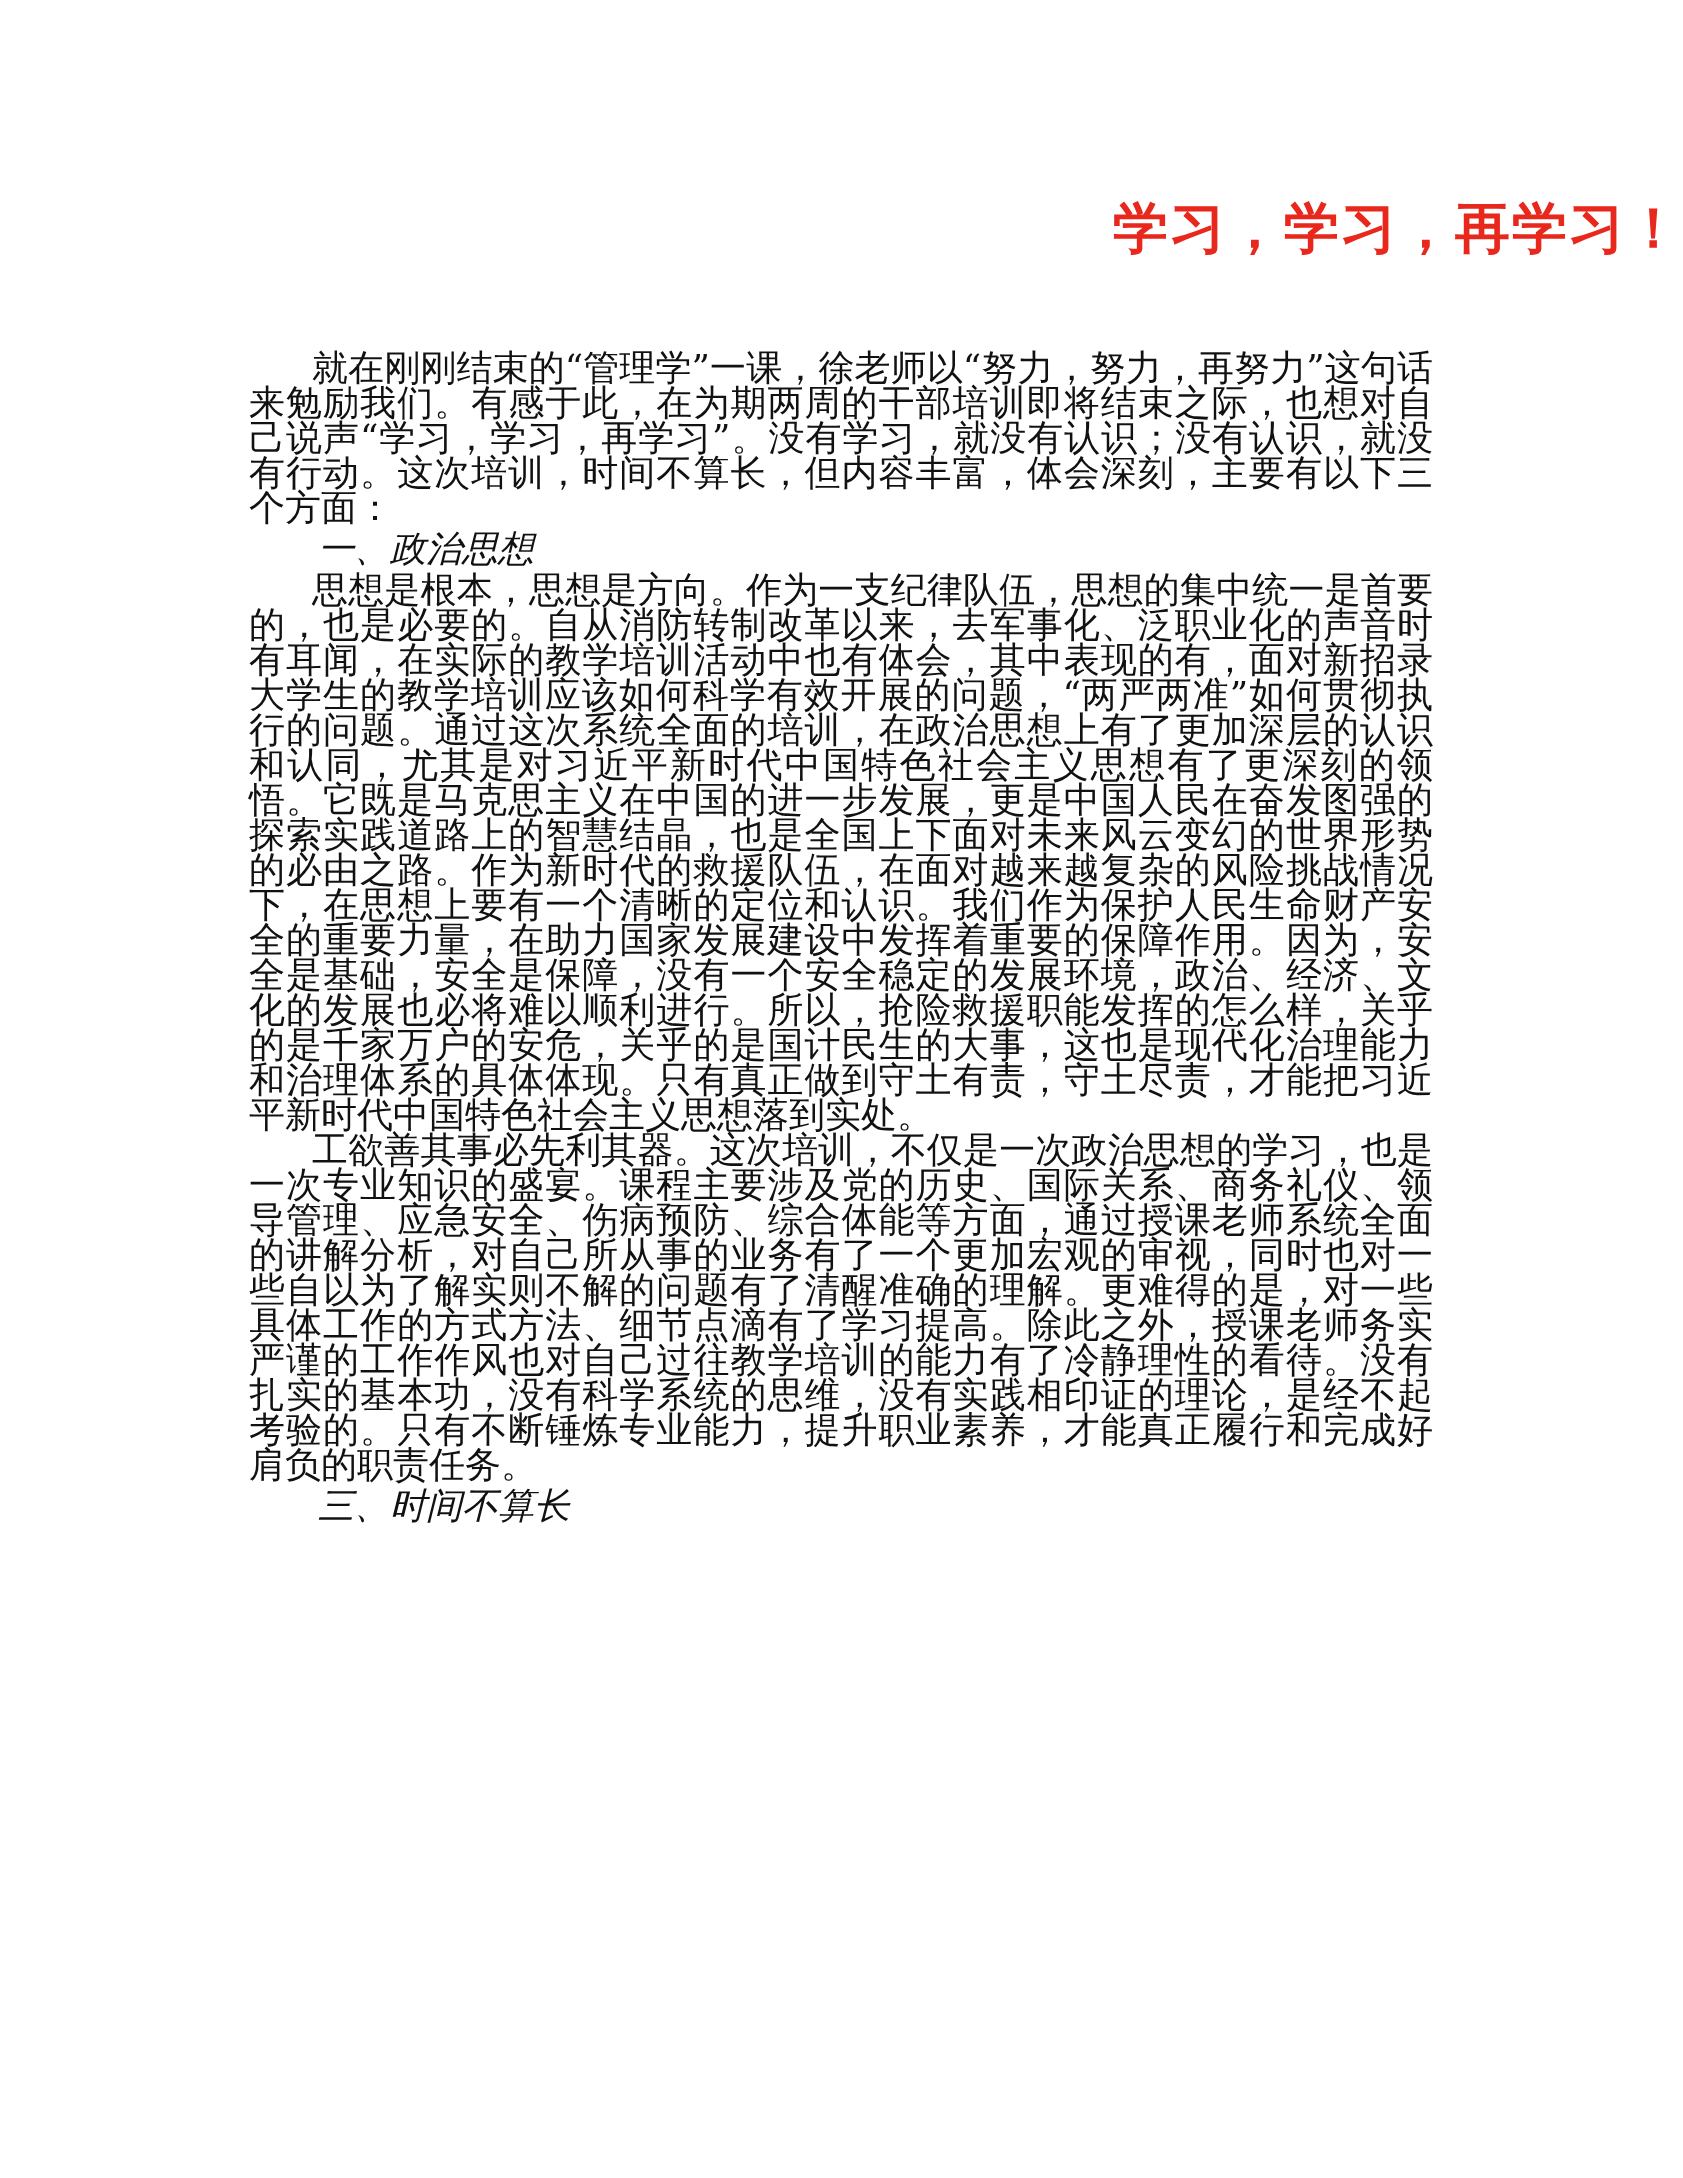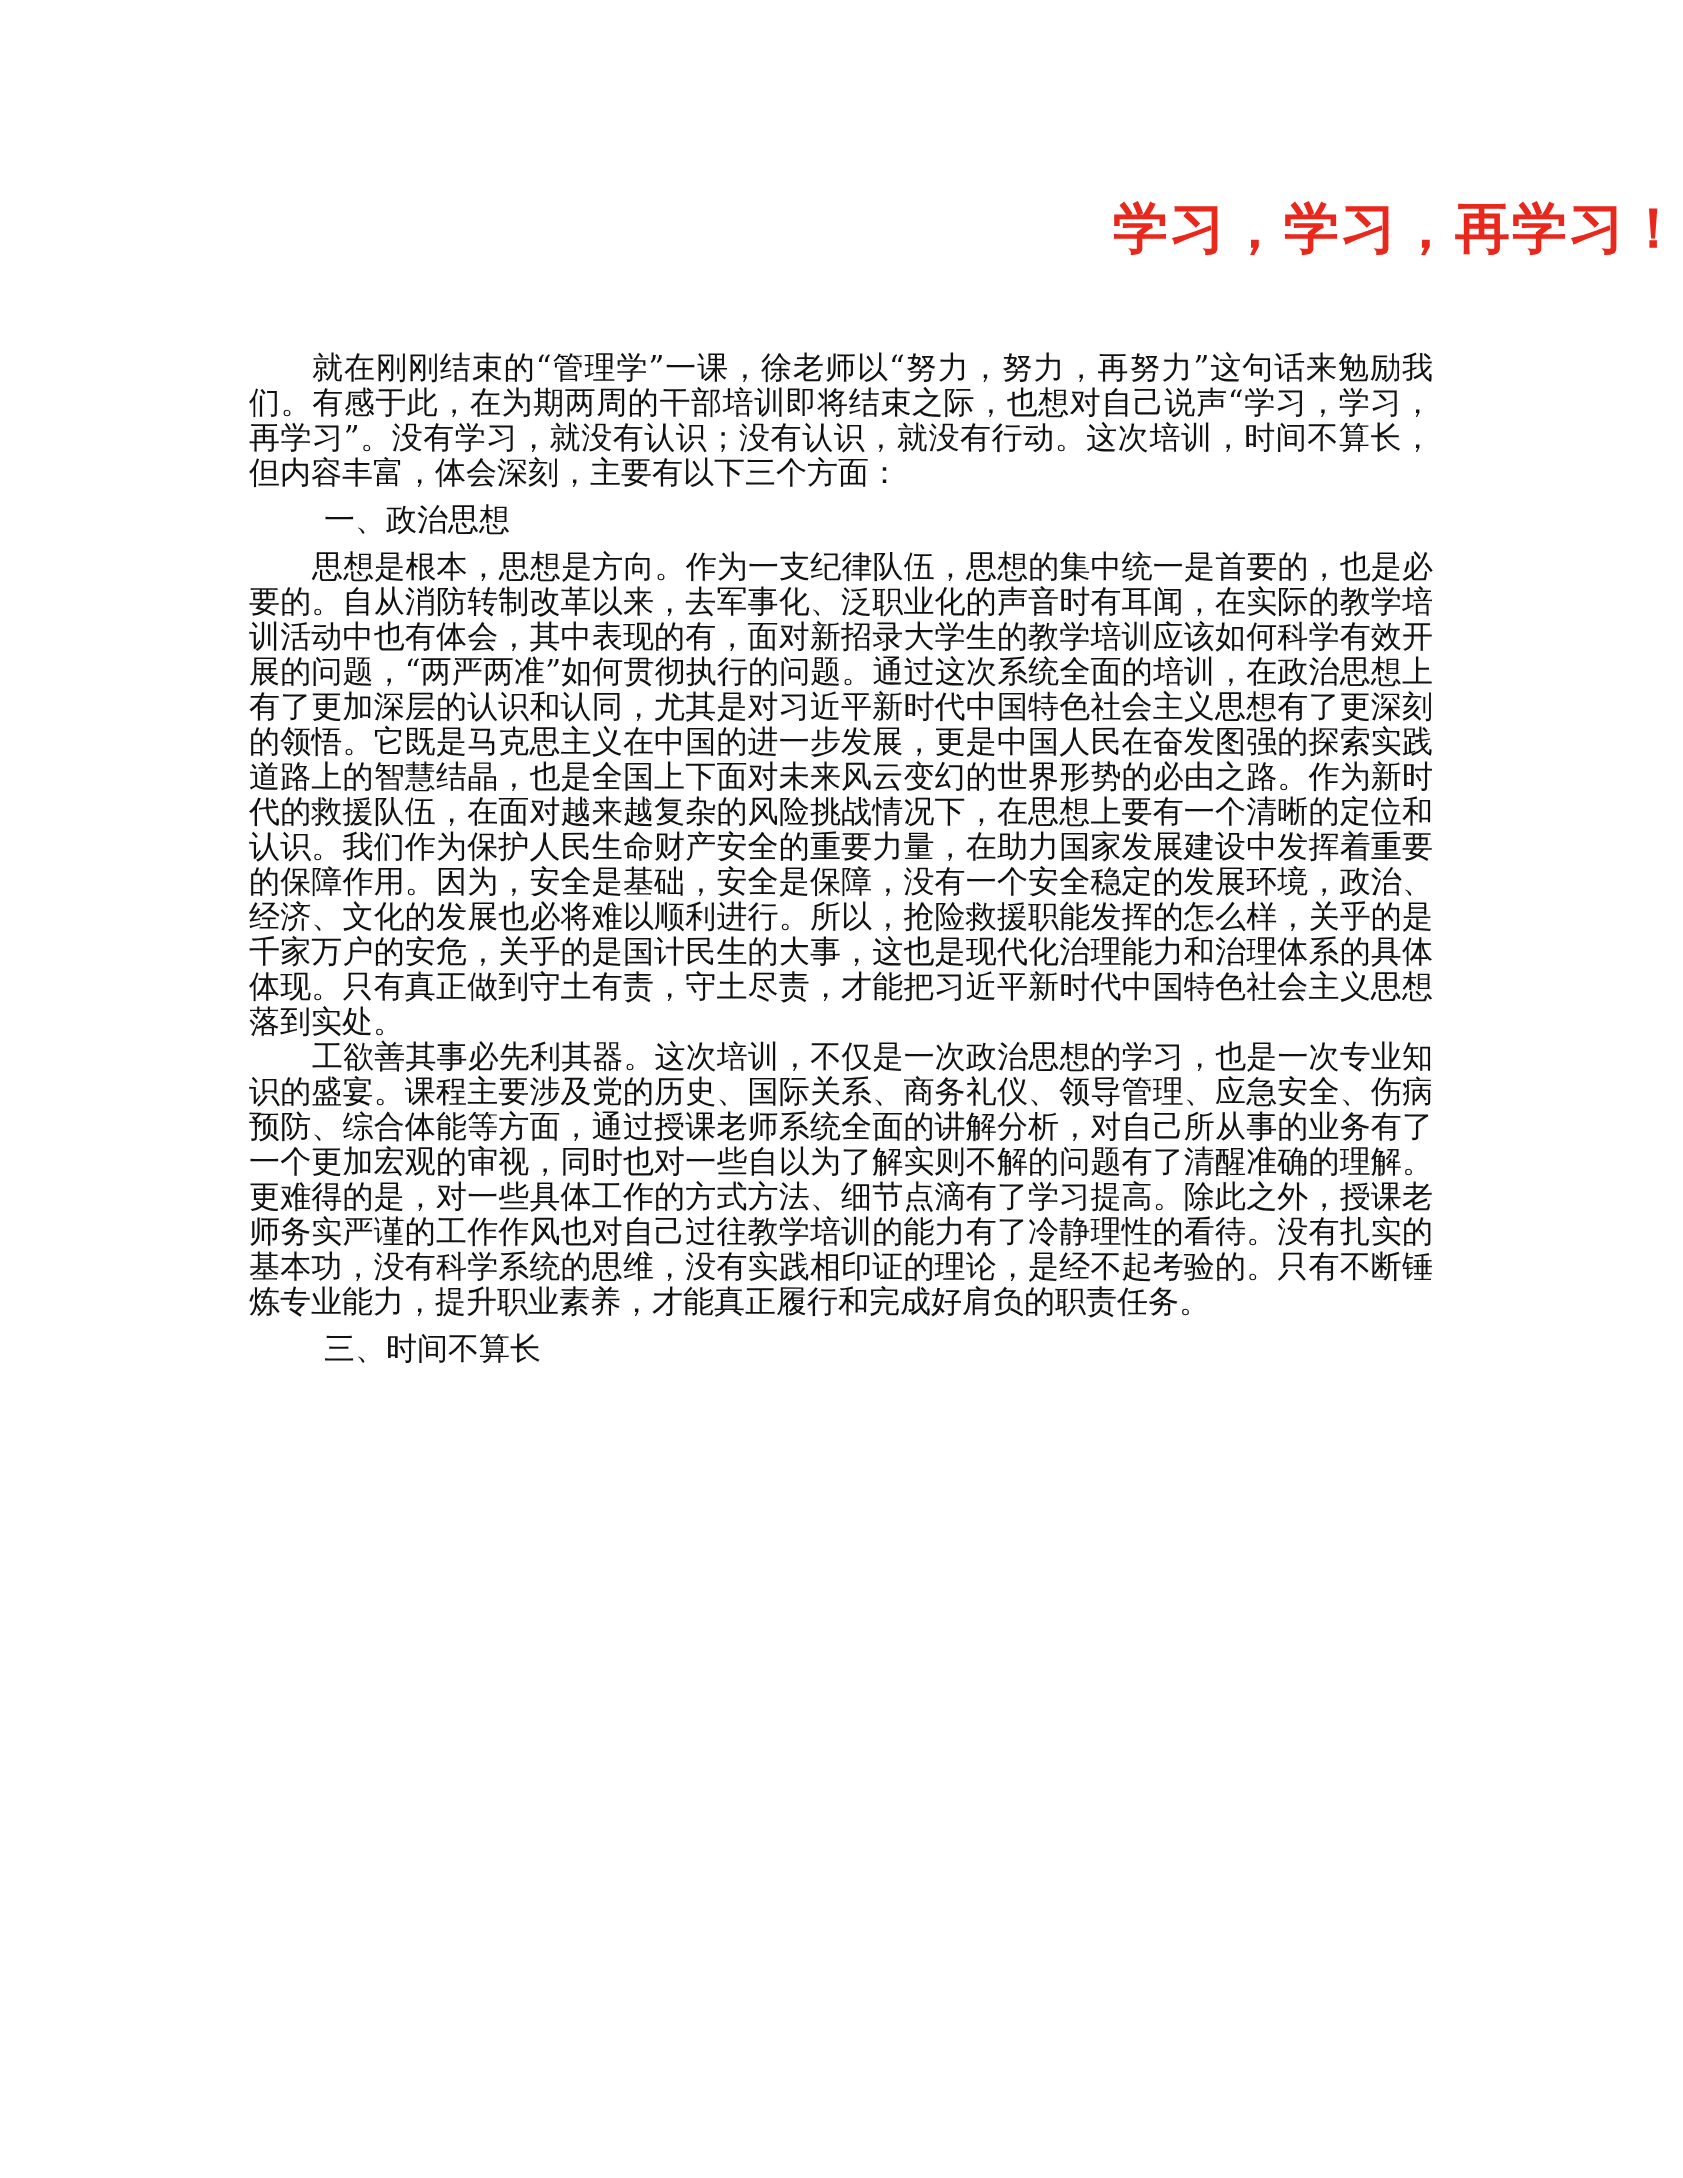--- a/index.html
+++ b/index.html
@@ -34,35 +34,36 @@
       font-size: 55px;
       line-height: 69px;
       color: #e8281c;
       letter-spacing: 2px;
     }
     .body-text {
       position: absolute;
       top: 350px;
       left: 249px;
       width: 1184px;
-      font-size: 31px;
+      font-size: 36px;
       line-height: 35px;
       text-align: justify;
       text-justify: inter-character;
     }
     .para {
       margin: 0;
       padding: 0;
       text-indent: 63px;
       word-break: break-all;
     }
     .heading {
-      margin: 12px;
+      margin: 6px;
       padding: 0;
       text-indent: 63px;
+      font-style: italic;
     }
   </style>
 </head>
 <body>
 
 <div class="page">
   <div class="title" style="color: rgb(232, 40, 28);">学习，学习，再学习！</div>
 
   <div class="body-text">
     <p class="para">就在刚刚结束的“管理学”一课，徐老师以“努力，努力，再努力”这句话来勉励我们。有感于此，在为期两周的干部培训即将结束之际，也想对自己说声“学习，学习，再学习”。没有学习，就没有认识；没有认识，就没有行动。这次培训，时间不算长，但内容丰富，体会深刻，主要有以下三个方面：</p>

